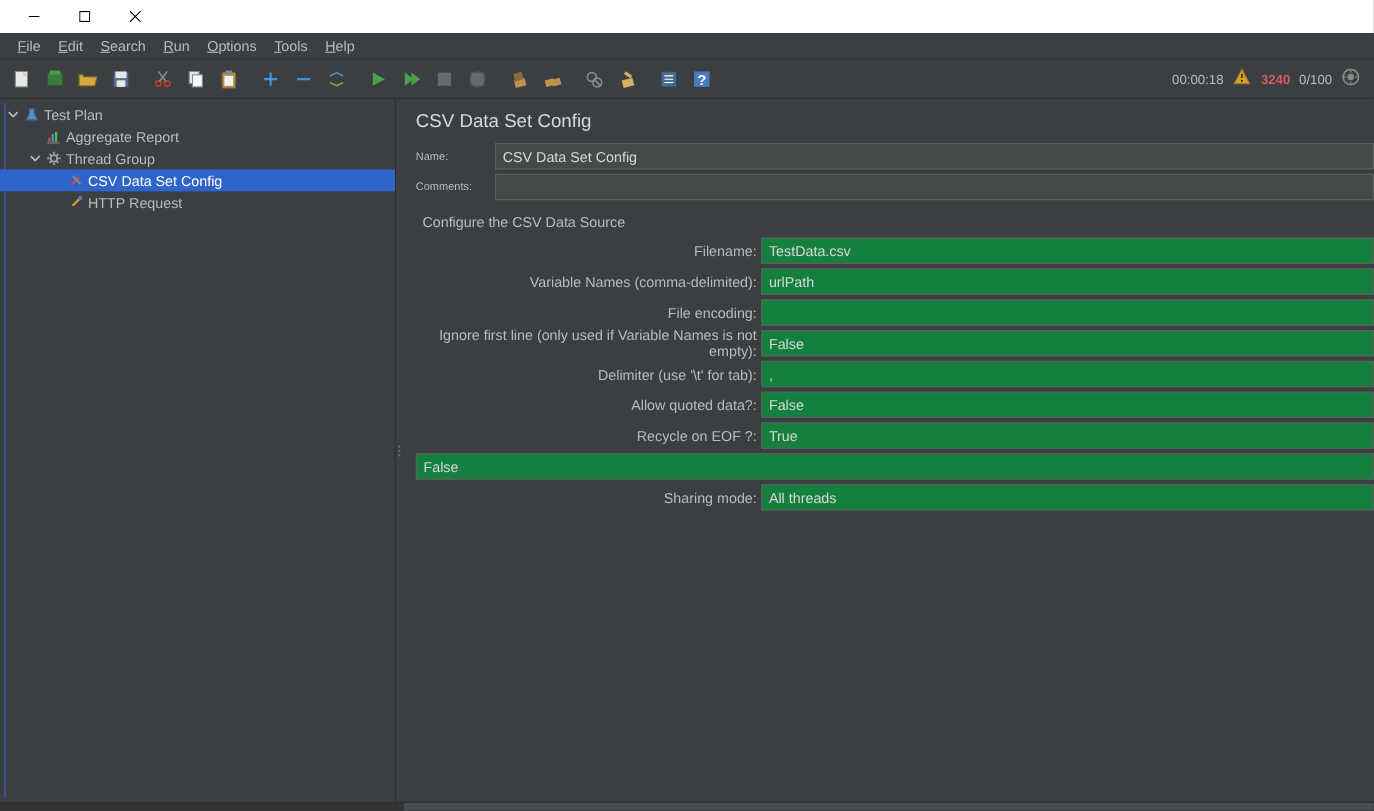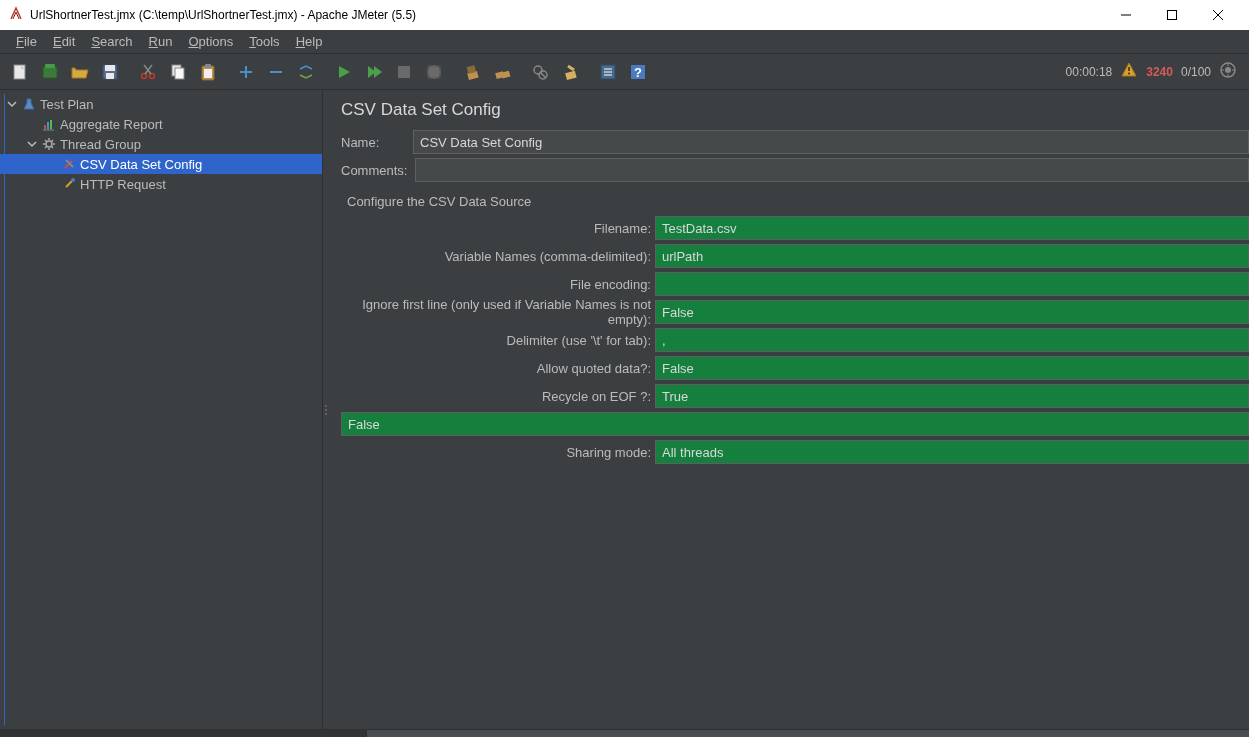--- a/index.html
+++ b/index.html
@@ -23,67 +23,58 @@
   .toolbar-left { display: flex; align-items: center; gap: 2px; }
   .tool-btn { width: 28px; height: 28px; display: flex; align-items: center; justify-content: center; cursor: pointer; border-radius: 2px; }
   .tool-sep { width: 6px; }
   .toolbar-right { display: flex; align-items: center; gap: 8px; padding-right: 6px; }
   .timer { color: #bbbbbb; font-size: 12px; }
   .err-count { color: #d45b5b; font-size: 12px; font-weight: bold; }
   .thread-count { color: #bbbbbb; font-size: 12px; }
 
   
   .main { flex: 1; display: flex; min-height: 0; }
-  .tree-panel { width: 323px; background: #3c3f41; border-right: 1px solid #2d2f30; overflow: auto; position: relative; }
+  .tree-panel { width: 360px; background: #3c3f41; border-right: 1px solid #2d2f30; overflow: auto; position: relative; }
   .splitter { width: 6px; background: #3c3f41; cursor: col-resize; display: flex; align-items: center; justify-content: center; }
   .splitter-dots { display: flex; flex-direction: column; gap: 2px; }
   .splitter-dots span { width: 2px; height: 2px; background: #6e6e6e; border-radius: 50%; }
 
   .tree { padding: 4px 0; }
   .tree-row { display: flex; align-items: center; height: 20px; cursor: pointer; white-space: nowrap; }
   .tree-row.selected { background: #2f65ca; color: #ffffff; }
   .tree-toggle { width: 16px; display: flex; align-items: center; justify-content: center; }
   .tree-toggle svg { stroke: #bbbbbb; fill: #bbbbbb; }
   .tree-icon { width: 18px; display: flex; align-items: center; justify-content: center; }
   .tree-label { padding-left: 2px; font-size: 13px; }
   .indent-0 { padding-left: 4px; }
   .indent-1 { padding-left: 24px; }
   .indent-2 { padding-left: 44px; }
   .vline { position: absolute; left: 4px; top: 4px; bottom: 4px; width: 0; border-left: 1px solid #2f65ca; }
 
   
   .config-panel { flex: 1; background: #3c3f41; display: flex; flex-direction: column; }
   .panel-title { font-size: 17px; color: #d8d8d8; padding: 10px 12px 8px 12px; }
   .form-row { display: flex; align-items: center; padding: 2px 0 2px 12px; gap: 8px; }
-  .form-label { min-width: 64px; color: #bbbbbb; font-size: 13px; text-align: left; }
+  .form-label { min-width: 64px; color: #bbbbbb; font-size: 10px; text-align: left; }
   .form-input { flex: 1; height: 24px; background: #45494a; border: 1px solid #5e6060; color: #d8d8d8; padding: 0 6px; font-size: 13px; outline: none; }
 
   .section-header { padding: 10px 12px 6px 18px; color: #bbbbbb; font-size: 13px; }
   .config-grid { display: flex; flex-direction: column; gap: 2px; padding: 0 0 0 12px; }
   .config-row { display: flex; align-items: center; gap: 4px; height: 26px; }
   .config-label { width: 310px; text-align: right; color: #bbbbbb; font-size: 13px; }
   .config-input { flex: 1; height: 24px; background: #15803d; border: 1px solid #5e6060; color: #d8d8d8; padding: 0 6px; font-size: 13px; outline: none; }
 
   
   .statusbar { height: 8px; background: #313335; border-top: 1px solid #2d2f30; }
   .statusbar-inner { margin-left: 366px; height: 100%; background: #4a4d4f; border-left: 1px solid #2d2f30; }
 </style>
 </head>
 <body>
 
 <div class="titlebar">
-  <div class="titlebar-left">
-    <span>
-      <svg width="16" height="16" viewBox="0 0 16 16">
-          <path d="M3 13 L8 2 L13 13" stroke="#c0392b" stroke-width="1.5" fill="none"></path>
-          <path d="M5 13 L8 6 L11 13" stroke="#8b1a1a" stroke-width="1" fill="none"></path>
-        </svg>
-    </span>
-    <span class="titlebar-title">UrlShortnerTest.jmx (C:\temp\UrlShortnerTest.jmx) - Apache JMeter (5.5)</span>
-  </div>
   <div class="titlebar-controls">
     <div class="titlebar-btn">
         <svg width="10" height="10">
           <line x1="0" y1="5" x2="10" y2="5" stroke-width="1"></line>
         </svg>
       </div>
     <div class="titlebar-btn">
         <svg width="10" height="10">
           <rect x="0.5" y="0.5" width="9" height="9" stroke-width="1"></rect>
         </svg>

